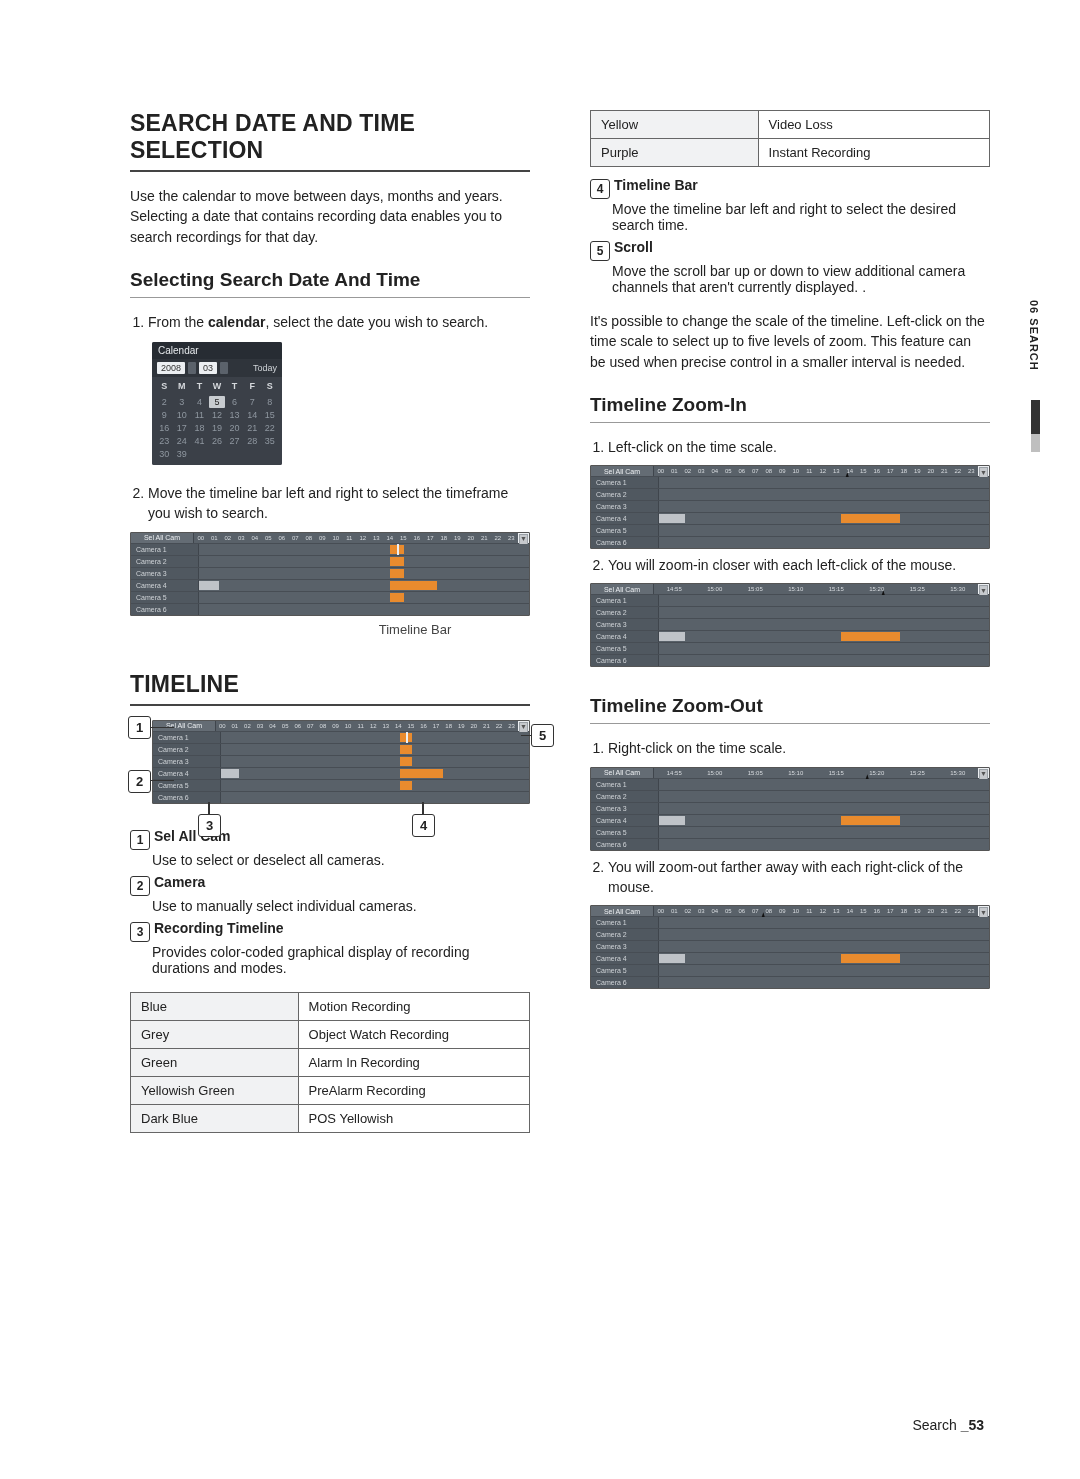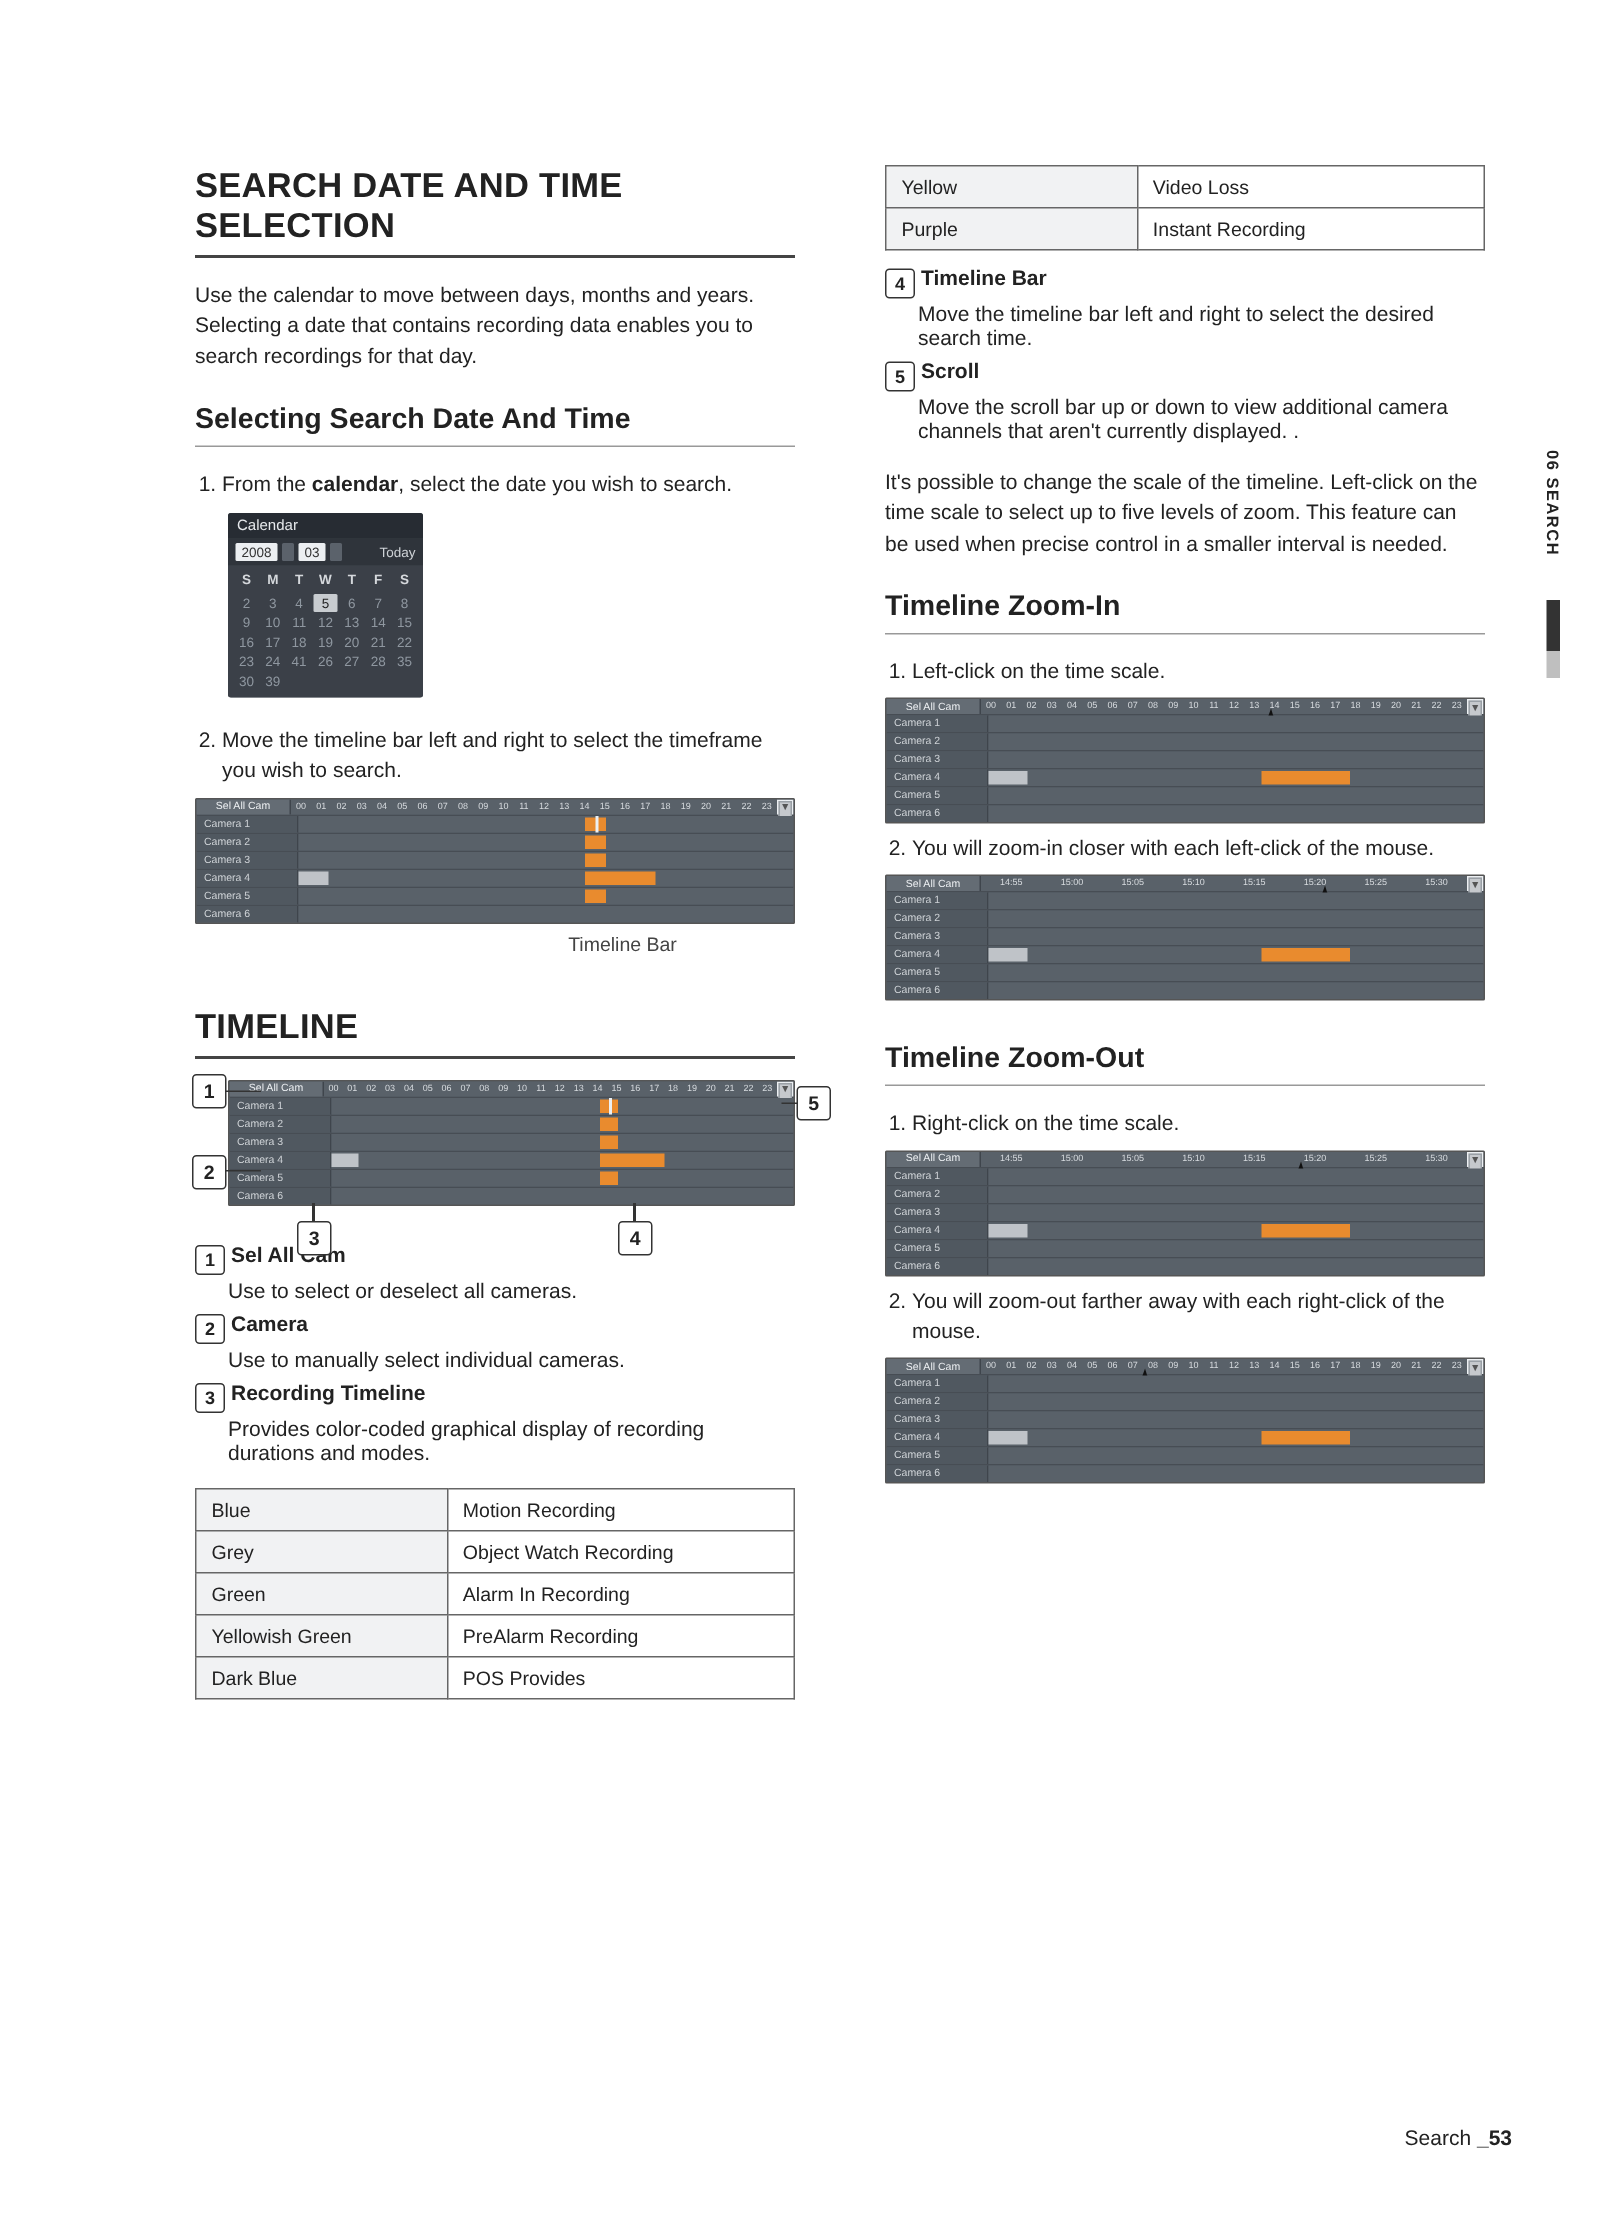--- a/index.html
+++ b/index.html
@@ -40,21 +40,21 @@
   .cap{font-size:13px;color:#444;text-align:center;margin-top:4px}
   .minitimes span{flex:1;text-align:center;padding:2px 0}
   .badge{display:inline-flex;align-items:center;justify-content:center;width:18px;height:18px;border:1.5px solid #333;border-radius:3px;font-size:12px;font-weight:700;margin-right:4px;vertical-align:-3px}
   .callout{position:absolute;display:flex;align-items:center;justify-content:center;width:21px;height:21px;border:1.5px solid #333;border-radius:3px;background:#fff;font-size:13px;font-weight:700;z-index:3}
   .lead{position:absolute;background:#333;z-index:2}
   .def dt{font-size:14px;margin-top:6px}
   .def dd{font-size:14px;margin:2px 0 0 22px}
   table.rec{width:100%;border-collapse:collapse;font-size:13px;margin-top:10px}
   table.rec td{border:1px solid #666;padding:6px 10px}
   table.rec td:first-child{background:#f1f2f3;width:42%}
-  .footer{position:absolute;right:72px;bottom:46px;font-size:14px}
+  .footer{position:absolute;right:96px;bottom:46px;font-size:14px}
   .footer b{font-weight:700}
   .side-tab{position:absolute;right:40px;top:300px;writing-mode:vertical-rl;font-size:11px;font-weight:700;letter-spacing:1px}
   .side-bar{position:absolute;right:40px;top:400px;width:9px;height:34px;background:#333}
   .side-bar::after{content:"";position:absolute;left:0;right:0;top:100%;height:18px;background:#bfbfbf}
   .tl-wrap{position:relative;margin-top:10px}
 </style>
 </head>
 <body>
 
 <div class="page">
@@ -341,21 +341,21 @@
             <tr>
               <td>Green</td>
               <td>Alarm In Recording</td>
             </tr>
             <tr>
               <td>Yellowish Green</td>
               <td>PreAlarm Recording</td>
             </tr>
             <tr>
               <td>Dark Blue</td>
-              <td>POS Provides</td>
+              <td>POS Yellowish</td>
             </tr>
           </tbody>
         </table>
     </div>
 
     <div class="col">
       <table class="rec" style="margin-top:0">
           <tbody id="rectable2">
             <tr>
               <td>Yellow</td>

